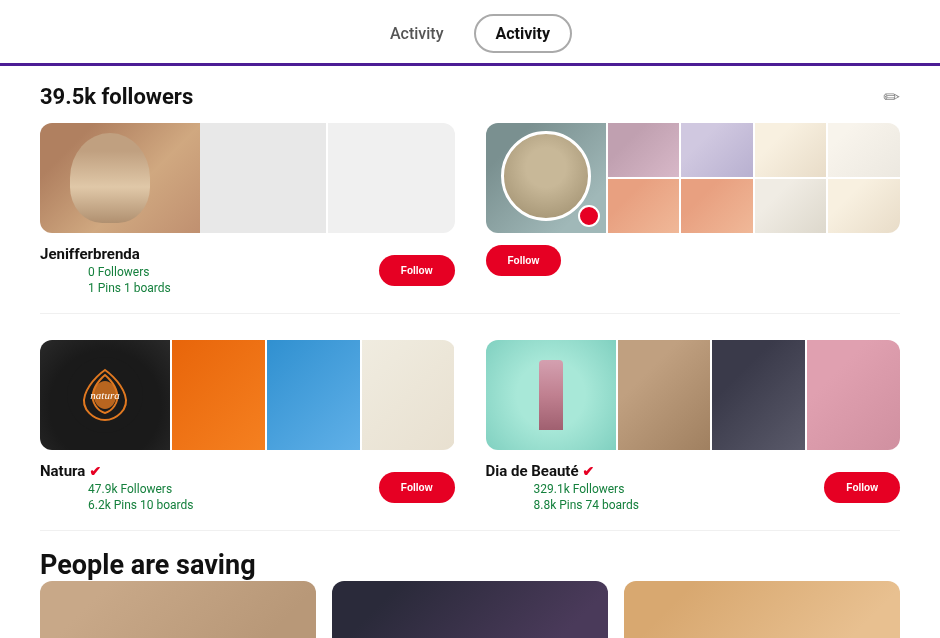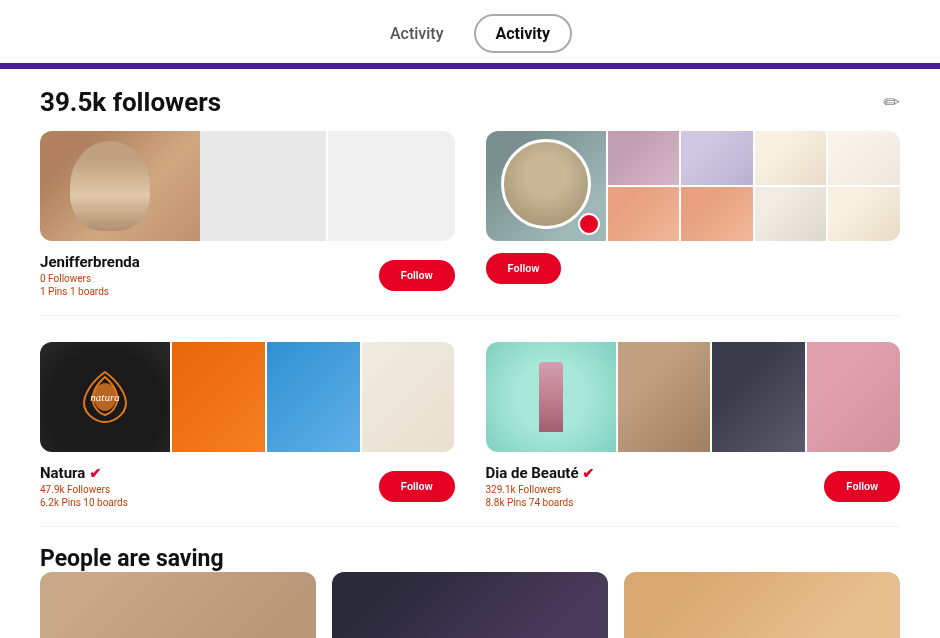--- a/index.html
+++ b/index.html
@@ -11,21 +11,21 @@
       overflow-x: hidden;
     }
 
     
     .tab-bar {
       display: flex;
       justify-content: center;
       align-items: center;
       gap: 8px;
       padding: 14px 0 10px;
-      border-bottom: 6px solid #4c1d95;
+      border-bottom: 3px solid #4c1d95;
     }
     .tab {
       padding: 8px 20px;
       border-radius: 24px;
       font-size: 16px;
       font-weight: 500;
       cursor: pointer;
       color: #555;
       background: transparent;
       border: 2px solid transparent;
@@ -41,21 +41,21 @@
     .section {
       padding: 18px 40px 10px;
     }
     .section-header {
       display: flex;
       align-items: center;
       justify-content: space-between;
       margin-bottom: 14px;
     }
     .section-title {
-      font-size: 26px;
+      font-size: 22px;
       font-weight: 700;
       color: #111;
     }
     .section-arrow {
       color: #888;
       font-size: 20px;
       cursor: pointer;
     }
 
     
@@ -80,23 +80,24 @@
       color: #111;
       display: flex;
       align-items: center;
       gap: 4px;
     }
     .card-text .card-name .verified {
       color: #e60023;
       font-size: 14px;
     }
     .card-text .card-meta {
-      font-size: 10px;
-      color: #c2410c;
+      font-size: 12px;
+      color: #15803d;
       margin-top: 2px;
+      margin-left: 48px;
     }
     .follow-btn {
       background: #e60023;
       color: #fff;
       border: none;
       border-radius: 24px;
       padding: 10px 22px;
       font-size: 10px;
       font-weight: 700;
       cursor: pointer;
@@ -109,21 +110,21 @@
       height: 1px;
       background: #f0f0f0;
       margin: 8px 40px;
     }
 
     
     .people-saving {
       padding: 10px 40px 0;
     }
     .people-saving-title {
-      font-size: 23px;
+      font-size: 27px;
       font-weight: 700;
       color: #111;
     }
     .thumbs-row {
       display: flex;
       gap: 16px;
     }
     .thumb {
       flex: 1;
       height: 80px;

